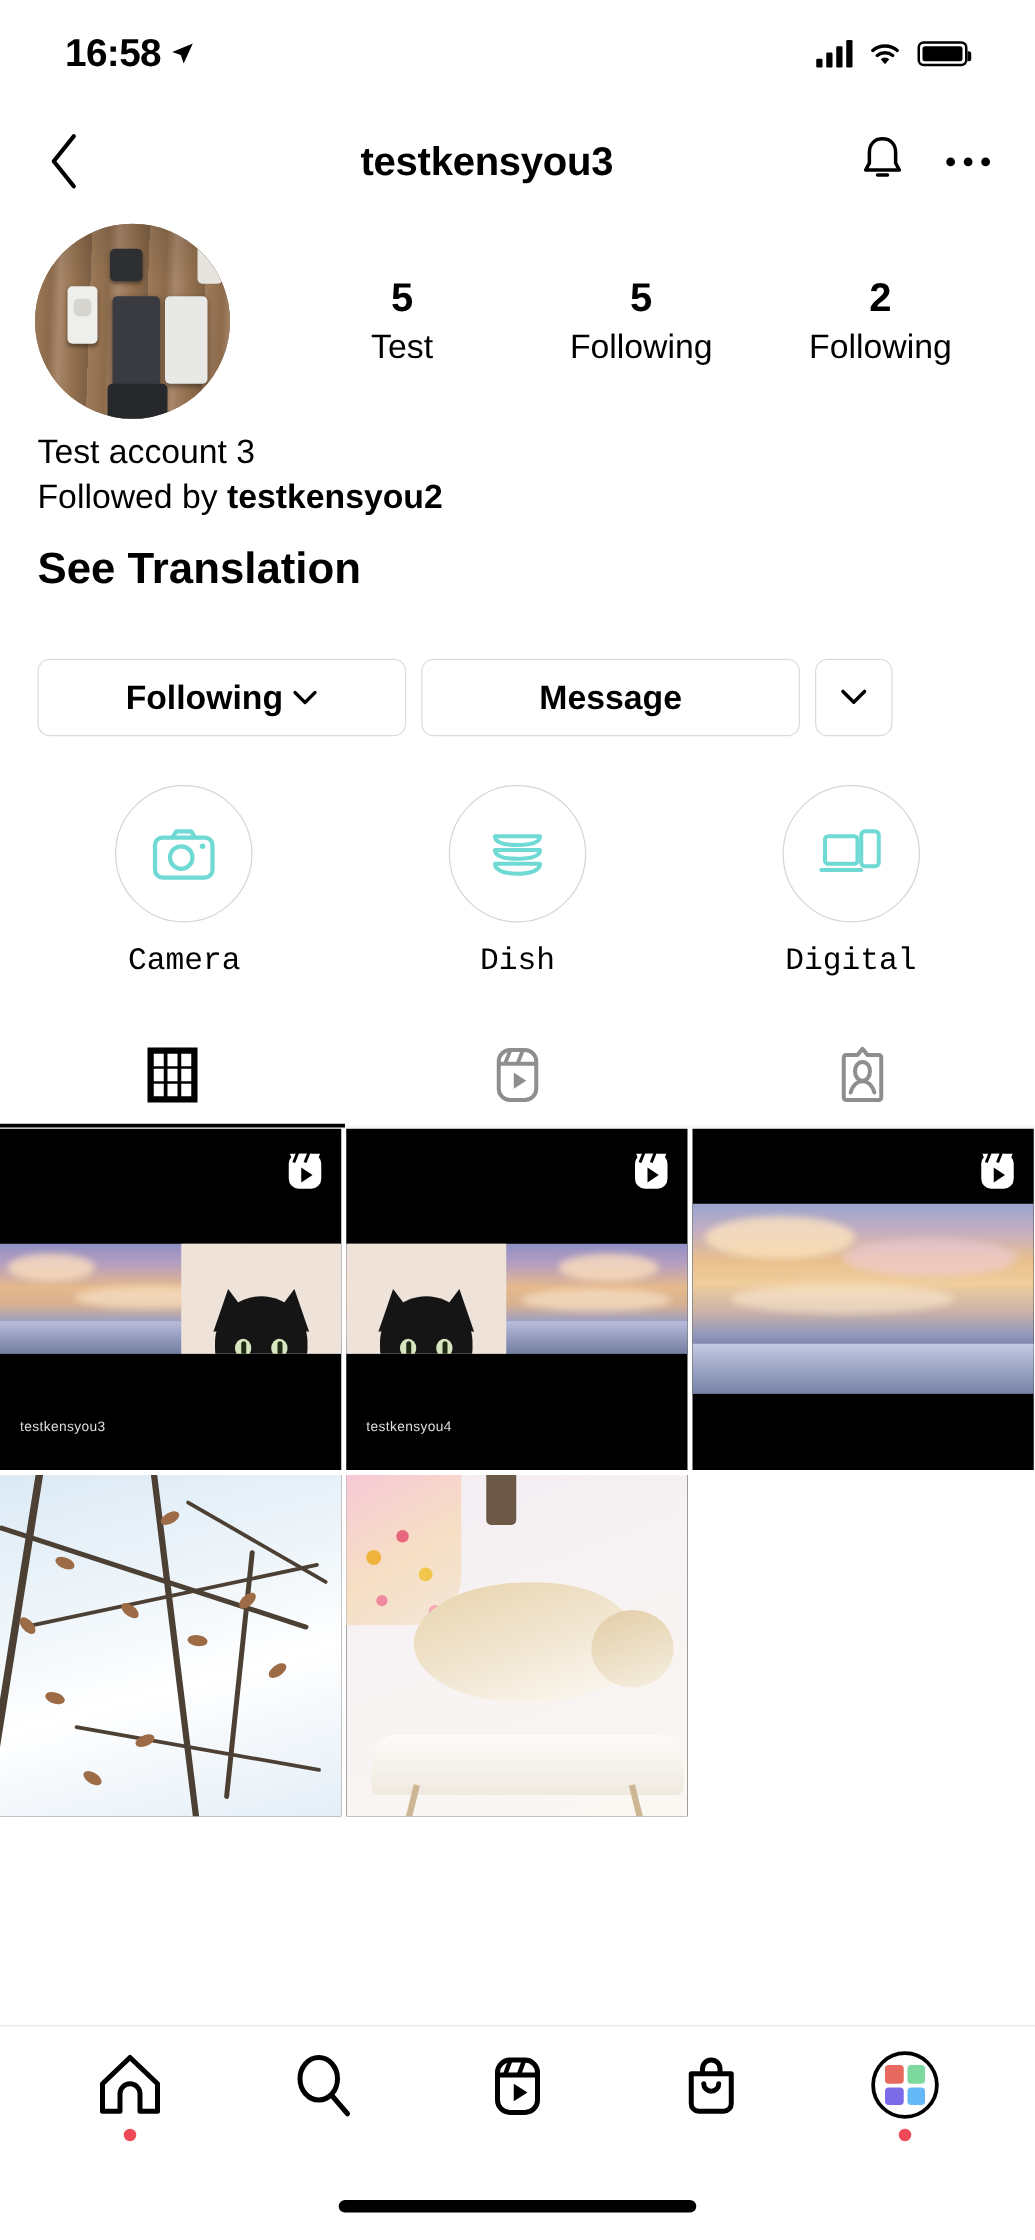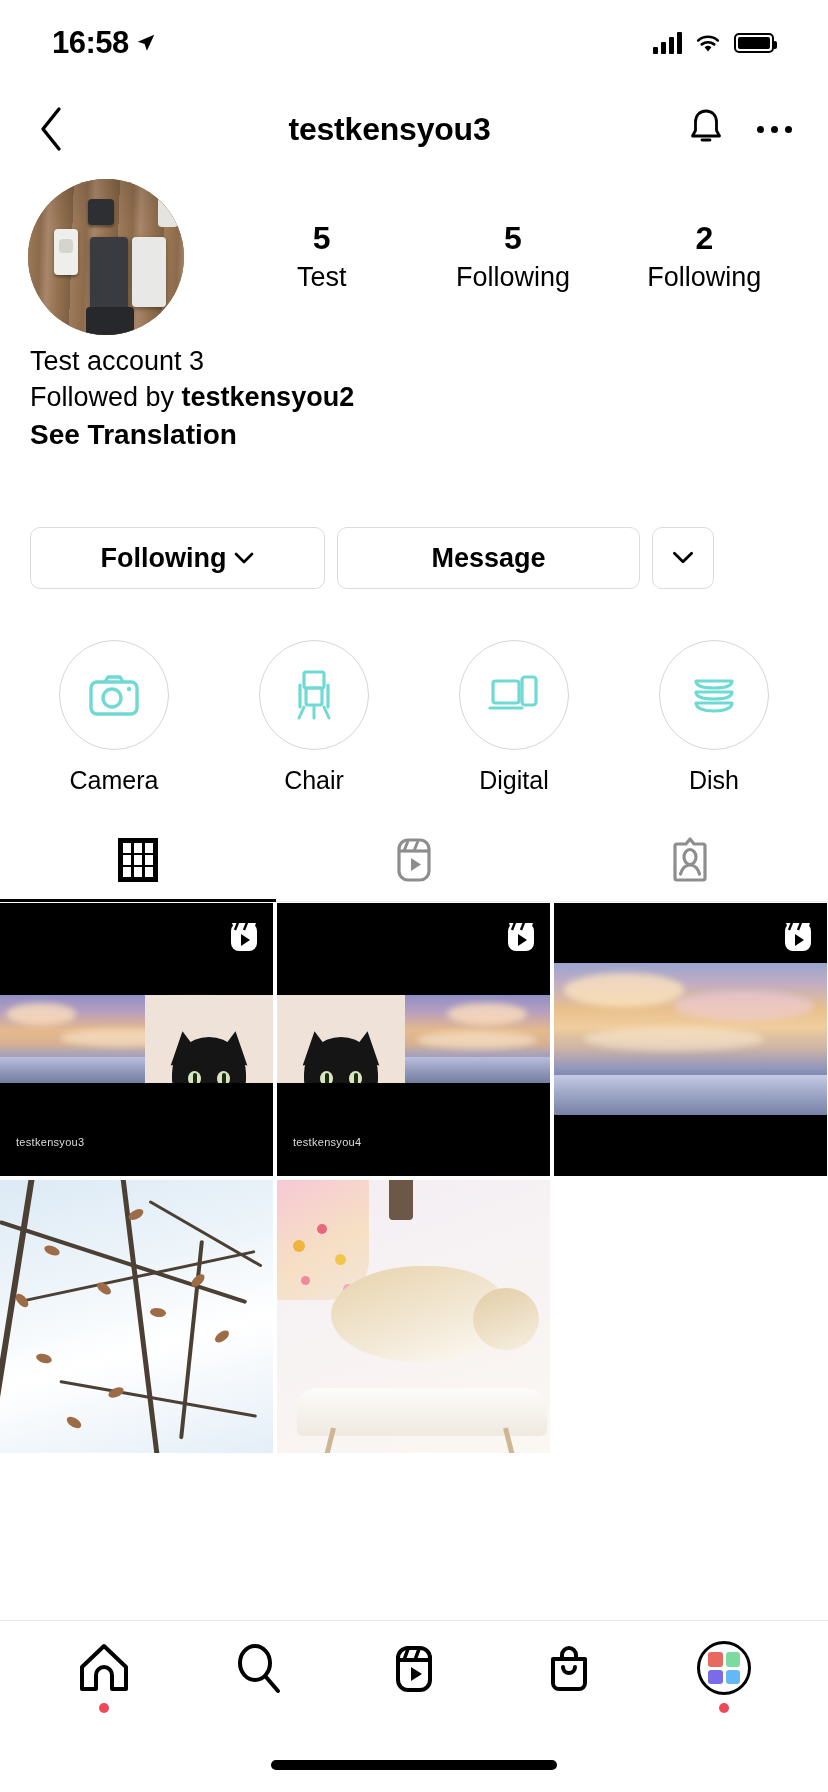--- a/index.html
+++ b/index.html
@@ -69,40 +69,40 @@
 
   .stats { flex:1; display:flex; align-items:center; justify-content:space-around; padding:0 28px 0 42px; }
   .stat { text-align:center; min-width:120px; }
   .stat .num { font-size:32px; font-weight:700; line-height:1.22; }
   .stat .lbl { font-size:27px; font-weight:400; line-height:1.3; margin-top:2px; }
 
   
   .bio { position:absolute; top:344px; left:30px; width:760px; }
   .bio .line { font-size:27px; line-height:1.18; padding:2px 0; }
   .bio .b { font-weight:700; }
-  .bio .translate { font-size:28px; font-weight:700; line-height:1.18; padding:2px 0; }
+  .bio .translate { font-size:35px; font-weight:700; line-height:1.18; padding:2px 0;margin-top:16px; }
 
   
   .actions {
     position:absolute; top:527px; left:30px; width:768px; height:62px;
     display:flex; gap:12px;
   }
   .btn {
     border:1px solid #dcdcdc; border-radius:10px; background:#fff;
     display:flex; align-items:center; justify-content:center; gap:8px;
     font-size:27px; font-weight:700; height:62px;
   }
   .btn-following { flex:0 0 295px; }
   .btn-message   { flex:0 0 303px; }
   .btn-more      { flex:0 0 62px; }
 
   
   .highlights {
     position:absolute; top:615px; left:0; width:828px; height:180px;
-    display:flex; align-items:flex-end; padding:0 14px;
+    display:flex; align-items:center; padding:0 14px;font-family:Liberation Mono, monospace;
   }
   .hl { flex:1; display:flex; flex-direction:column; align-items:center; }
   .hl-ring {
     width:110px; height:110px; border-radius:50%;
     border:1px solid #d6d6d6; background:#fff;
     display:flex; align-items:center; justify-content:center;
   }
   .hl-lbl { font-size:25px; margin-top:16px; text-align:center; }
 
   
@@ -315,53 +315,42 @@
         <svg width="52" height="46" viewBox="0 0 52 46">
           <rect x="3" y="10" width="46" height="32" rx="6" stroke="#6FD9D4" stroke-width="3.4" fill="none"></rect>
           <path d="M17 10 l3-5 h12 l3 5" stroke="#6FD9D4" stroke-width="3.4" fill="none" stroke-linejoin="round"></path>
           <circle cx="24" cy="26" r="9" stroke="#6FD9D4" stroke-width="3.4" fill="none"></circle>
           <circle cx="41" cy="17" r="2.2" fill="#6FD9D4"></circle>
         </svg>
       </div>
       <div class="hl-lbl">Camera</div>
     </div>
 
+
+
     <div class="hl">
       <div class="hl-ring">
-        <svg width="44" height="52" viewBox="0 0 44 52">
-          <rect x="12" y="3" width="20" height="16" rx="2" stroke="#6FD9D4" stroke-width="3.2" fill="none"></rect>
-          <rect x="14" y="19" width="16" height="17" rx="2" stroke="#6FD9D4" stroke-width="3.2" fill="none"></rect>
-          <path d="M8 16 v22 M36 16 v22" stroke="#6FD9D4" stroke-width="3.2" fill="none" stroke-linecap="round"></path>
-          <path d="M12 38 l-5 11 M32 38 l5 11 M22 38 v11" stroke="#6FD9D4" stroke-width="3" fill="none" stroke-linecap="round"></path>
-        </svg>
-      </div>
-      <div class="hl-lbl">Chair</div>
-    </div>
-
+        <svg width="52" height="44" viewBox="0 0 52 44">
+          <path d="M8 8 h36 a0 0 0 0 1 0 0 c0 5 -7 7 -18 7 S8 13 8 8 Z" stroke="#6FD9D4" stroke-width="3.2" fill="none" stroke-linejoin="round"></path>
+          <path d="M8 19 h36 c0 5 -7 7 -18 7 S8 24 8 19 Z" stroke="#6FD9D4" stroke-width="3.2" fill="none" stroke-linejoin="round"></path>
+          <path d="M8 30 h36 c0 5 -7 8 -18 8 S8 35 8 30 Z" stroke="#6FD9D4" stroke-width="3.2" fill="none" stroke-linejoin="round"></path>
+        </svg>
+      </div>
+      <div class="hl-lbl">Dish</div>
+    </div>
 
     <div class="hl">
       <div class="hl-ring">
         <svg width="52" height="44" viewBox="0 0 52 44">
           <rect x="5" y="8" width="26" height="22" rx="2.5" stroke="#6FD9D4" stroke-width="3.2" fill="none"></rect>
           <path d="M2 35 h32" stroke="#6FD9D4" stroke-width="3.2" fill="none" stroke-linecap="round"></path>
           <rect x="34" y="4" width="14" height="28" rx="3" stroke="#6FD9D4" stroke-width="3.2" fill="none"></rect>
         </svg>
       </div>
       <div class="hl-lbl">Digital</div>
-    </div>
-
-    <div class="hl">
-      <div class="hl-ring">
-        <svg width="52" height="44" viewBox="0 0 52 44">
-          <path d="M8 8 h36 a0 0 0 0 1 0 0 c0 5 -7 7 -18 7 S8 13 8 8 Z" stroke="#6FD9D4" stroke-width="3.2" fill="none" stroke-linejoin="round"></path>
-          <path d="M8 19 h36 c0 5 -7 7 -18 7 S8 24 8 19 Z" stroke="#6FD9D4" stroke-width="3.2" fill="none" stroke-linejoin="round"></path>
-          <path d="M8 30 h36 c0 5 -7 8 -18 8 S8 35 8 30 Z" stroke="#6FD9D4" stroke-width="3.2" fill="none" stroke-linejoin="round"></path>
-        </svg>
-      </div>
-      <div class="hl-lbl">Dish</div>
     </div>
   </div>
 
   <div class="tabs">
     <div class="tab">
       <svg width="48" height="52" viewBox="0 0 48 52">
         <rect x="4" y="4" width="40" height="44" fill="#000"></rect>
         <g fill="#fff">
           <rect x="9" y="9" width="8" height="10"></rect>
             <rect x="20" y="9" width="8" height="10"></rect>

